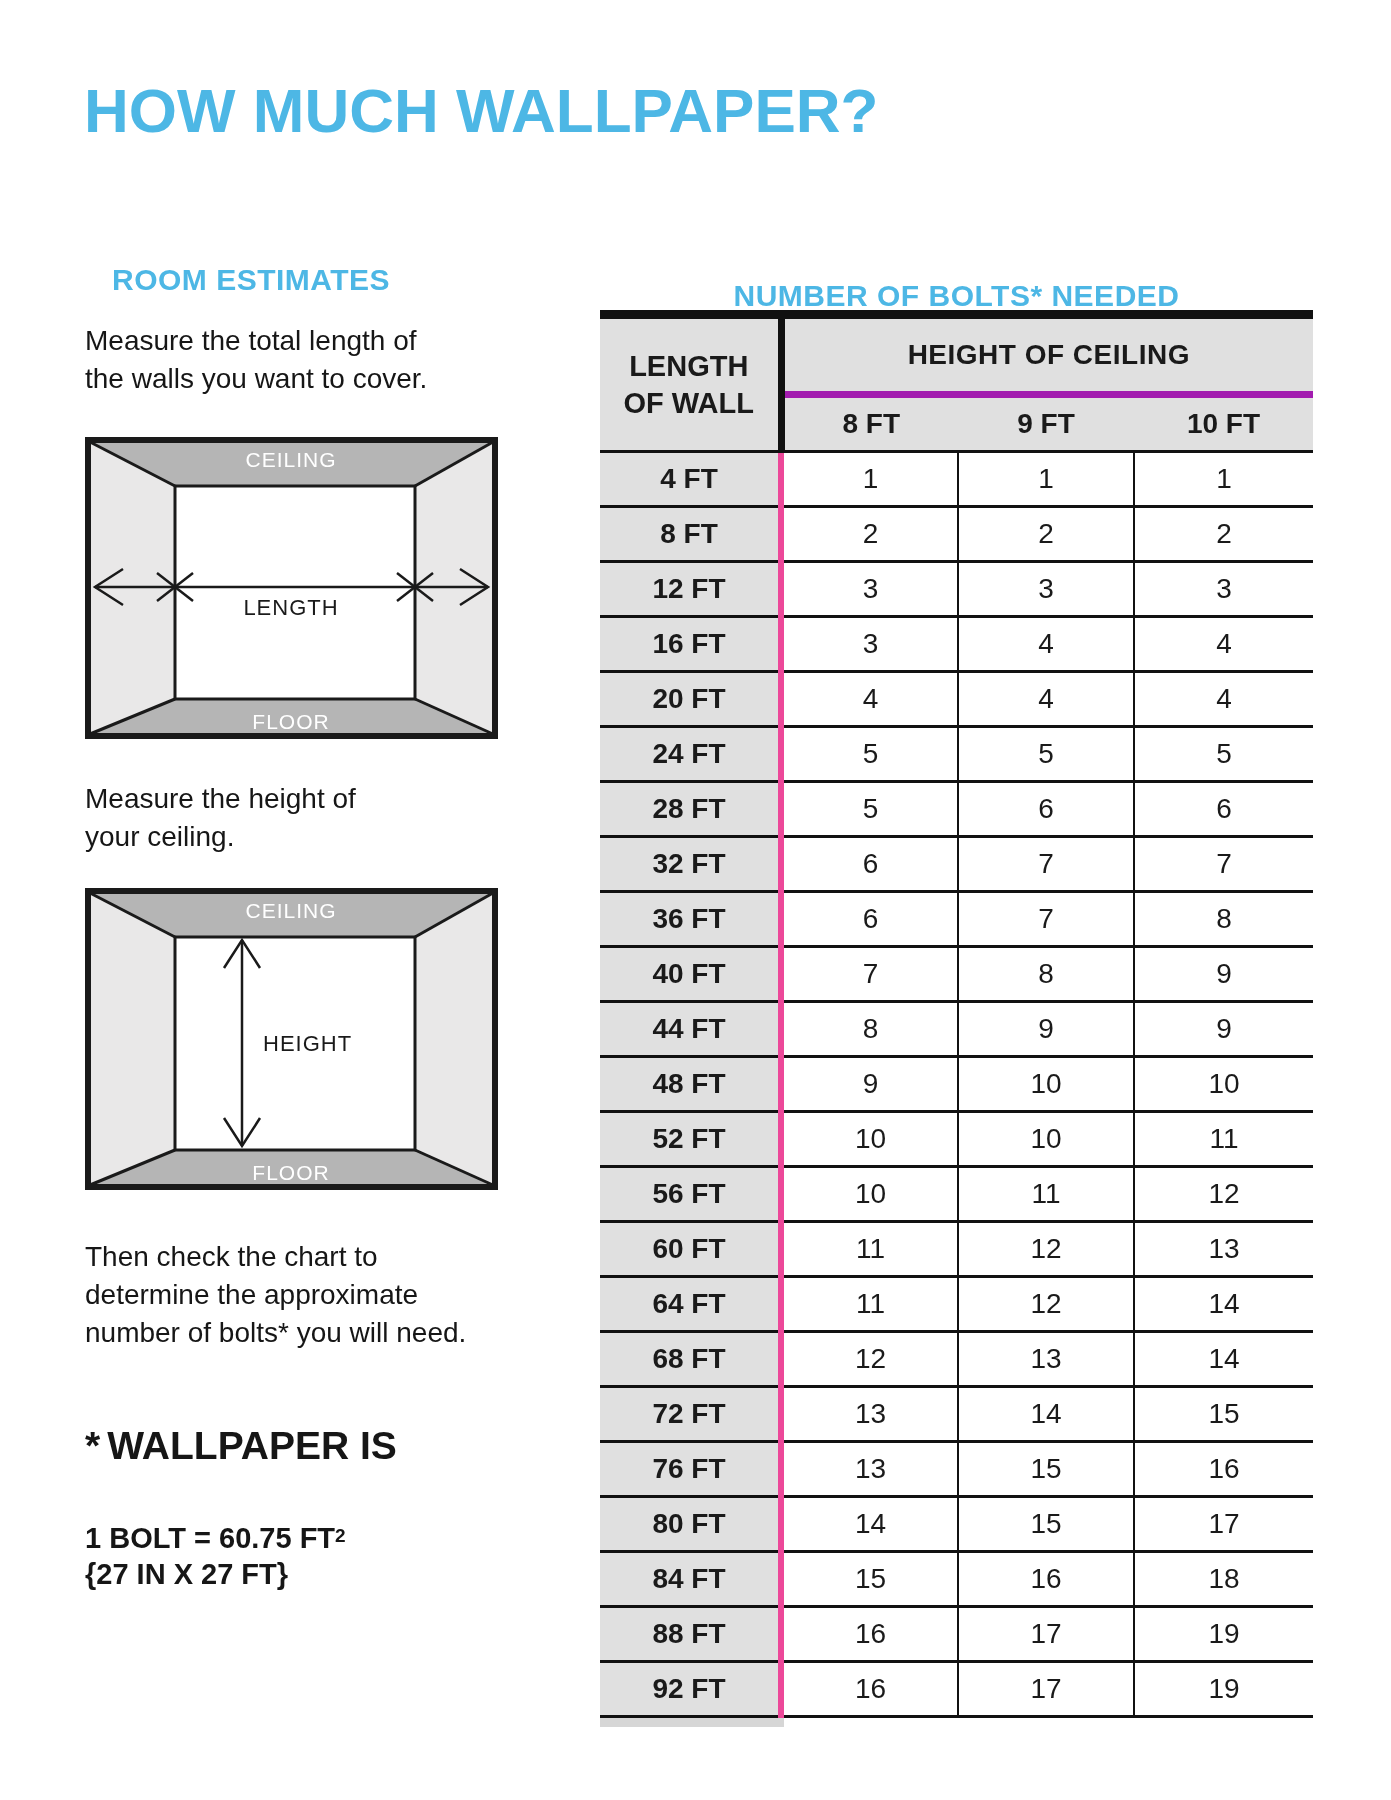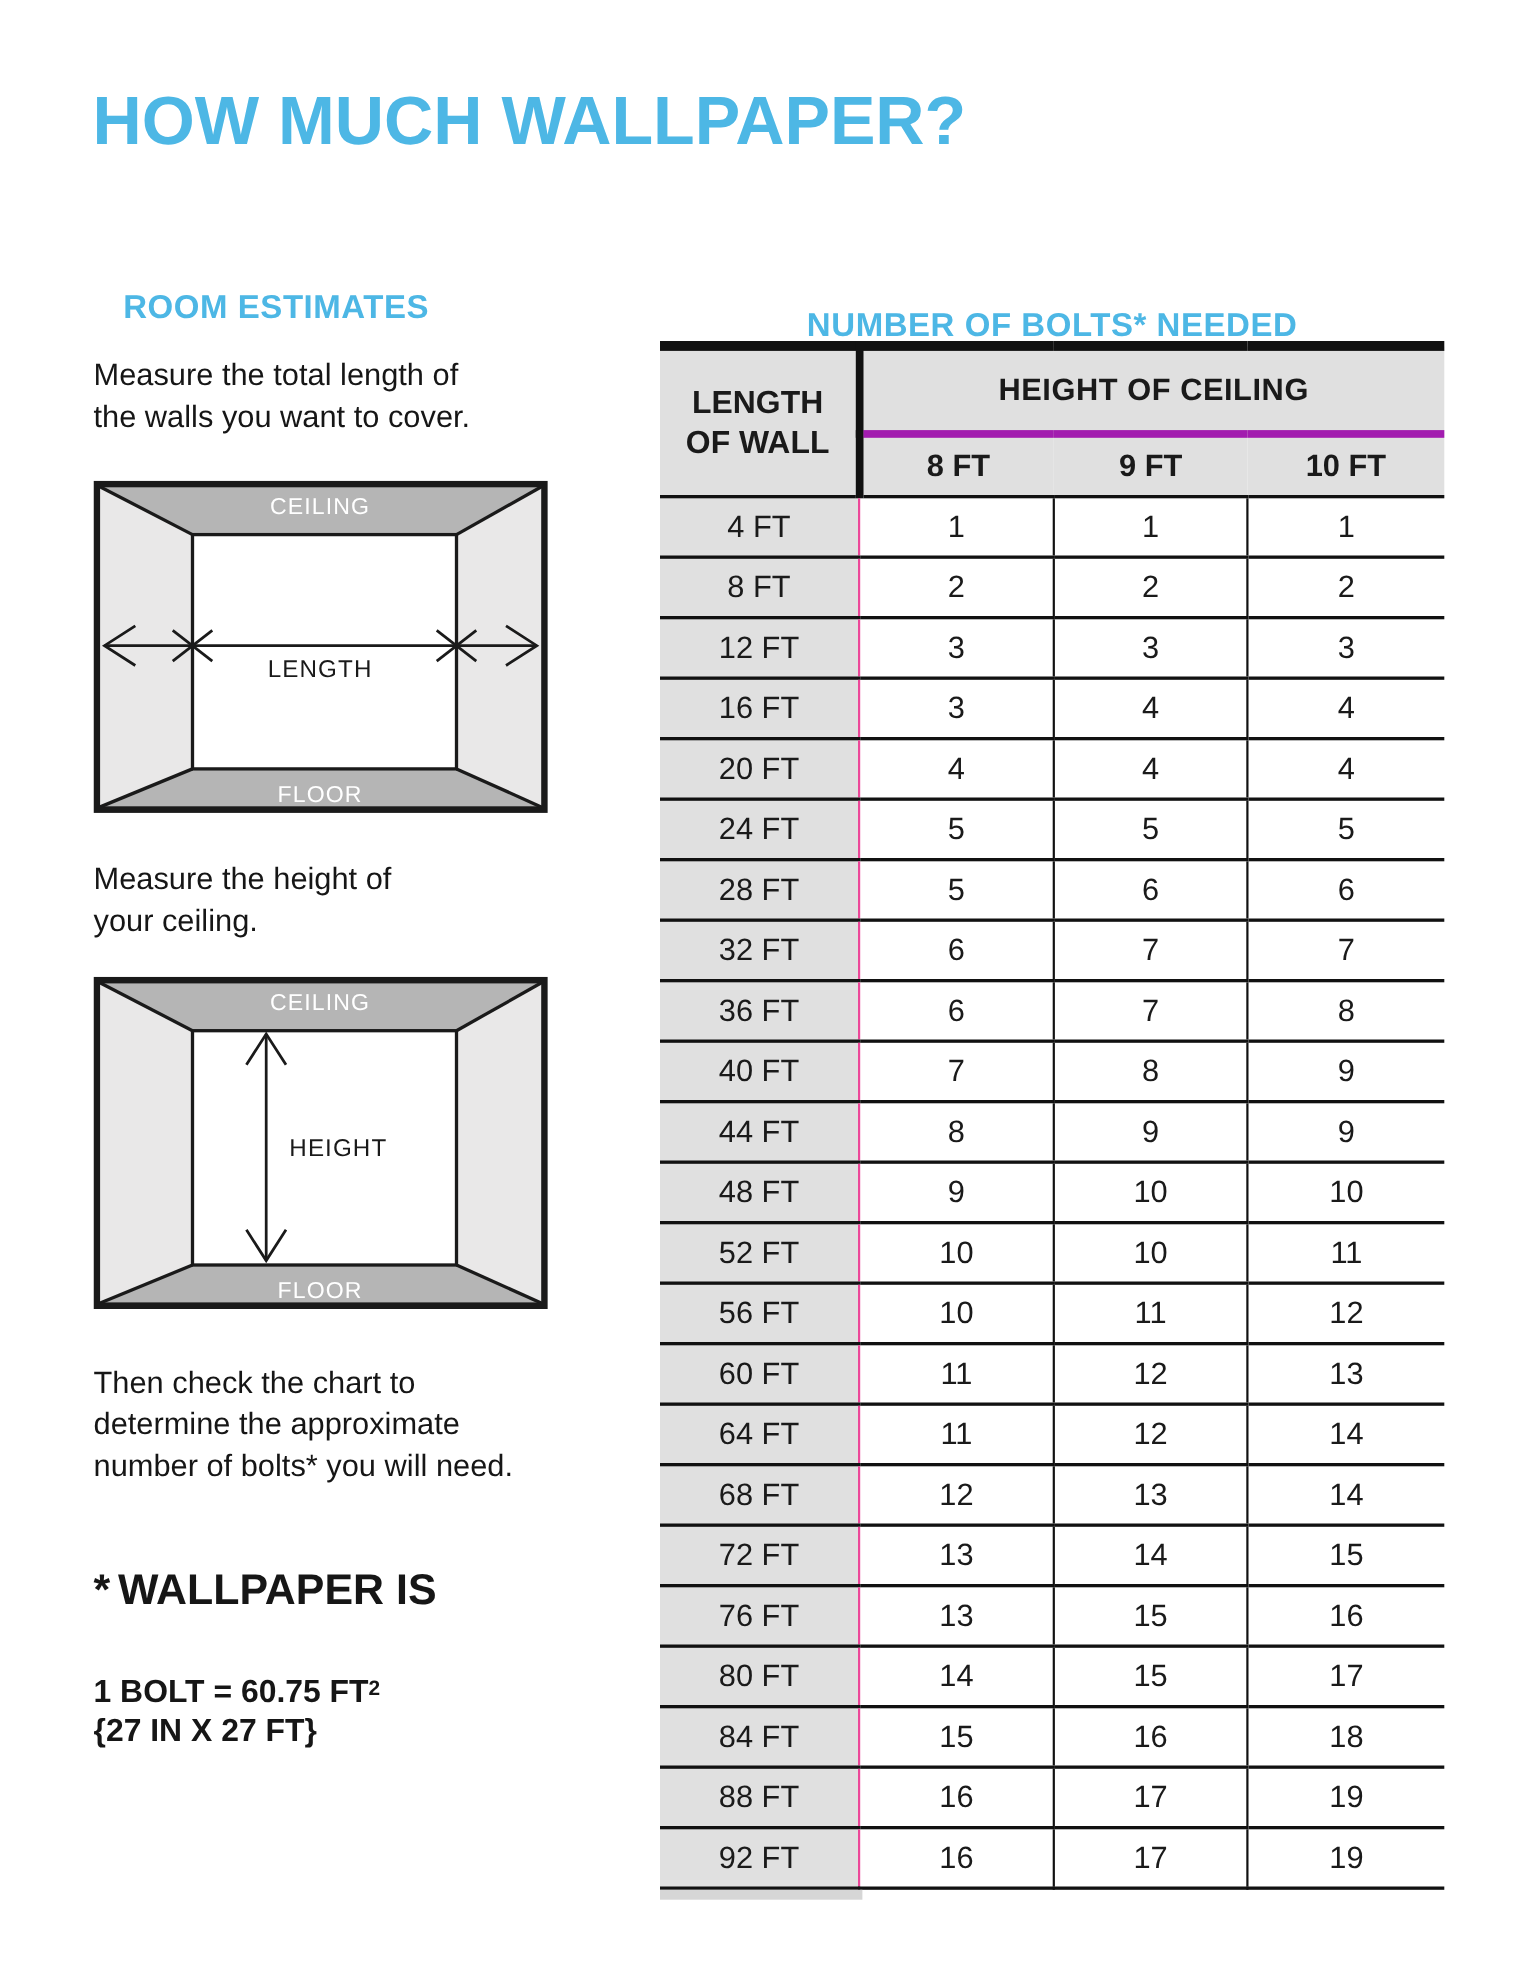--- a/index.html
+++ b/index.html
@@ -47,22 +47,22 @@
     border-top:9px solid #111;border-bottom:3px solid #111;
   }
   table.bolts th,table.bolts td{padding:0;text-align:center;vertical-align:middle;}
   th.rowhdr{
     background:var(--tbl-gray);border-right:7px solid #111;
     font-size:29px;font-weight:bold;line-height:37px;
   }
   th.group{background:var(--tbl-gray);height:72px;font-size:28px;font-weight:bold;border-bottom:7px solid #a21caf;letter-spacing:.5px;}
   th.sub{background:var(--tbl-gray);height:52px;font-size:28px;font-weight:bold;}
   tbody th.lbl{
-    background:var(--tbl-gray);border-right:2px solid #ec4899;border-top:3px solid #111;
-    font-size:28px;font-weight:normal;height:52px;
+    background:var(--tbl-gray);border-right:6px solid #ec4899;border-top:3px solid #111;
+    font-size:28px;font-weight:bold;height:52px;
   }
   tbody td{font-size:28px;font-weight:normal;border-top:3px solid #111;height:52px;background:#fff;}
   tbody td + td{border-left:2px solid #111;}
   .bottom-strip{width:184px;height:9px;background:var(--strip);}
   svg text{font-family:"Liberation Sans", sans-serif;}
 </style>
 </head>
 <body>
 
 <div class="page">

